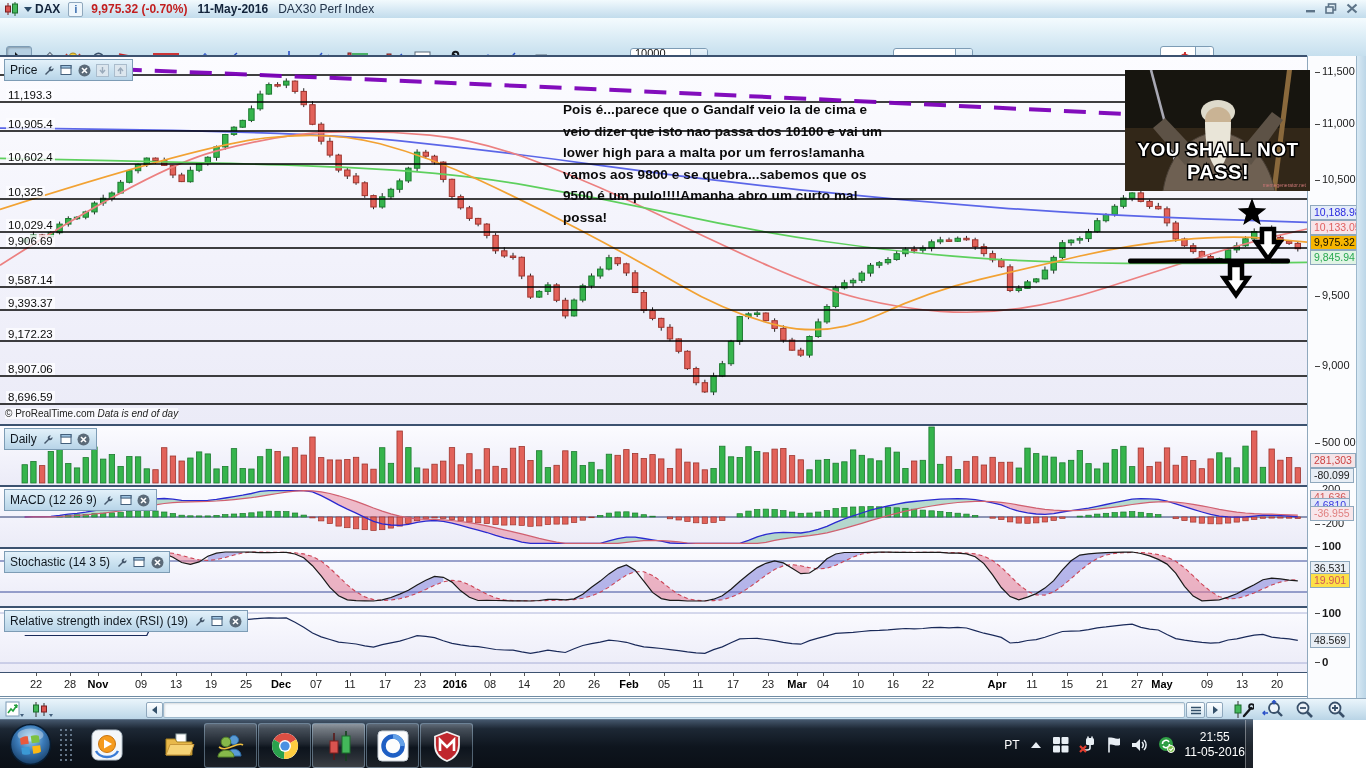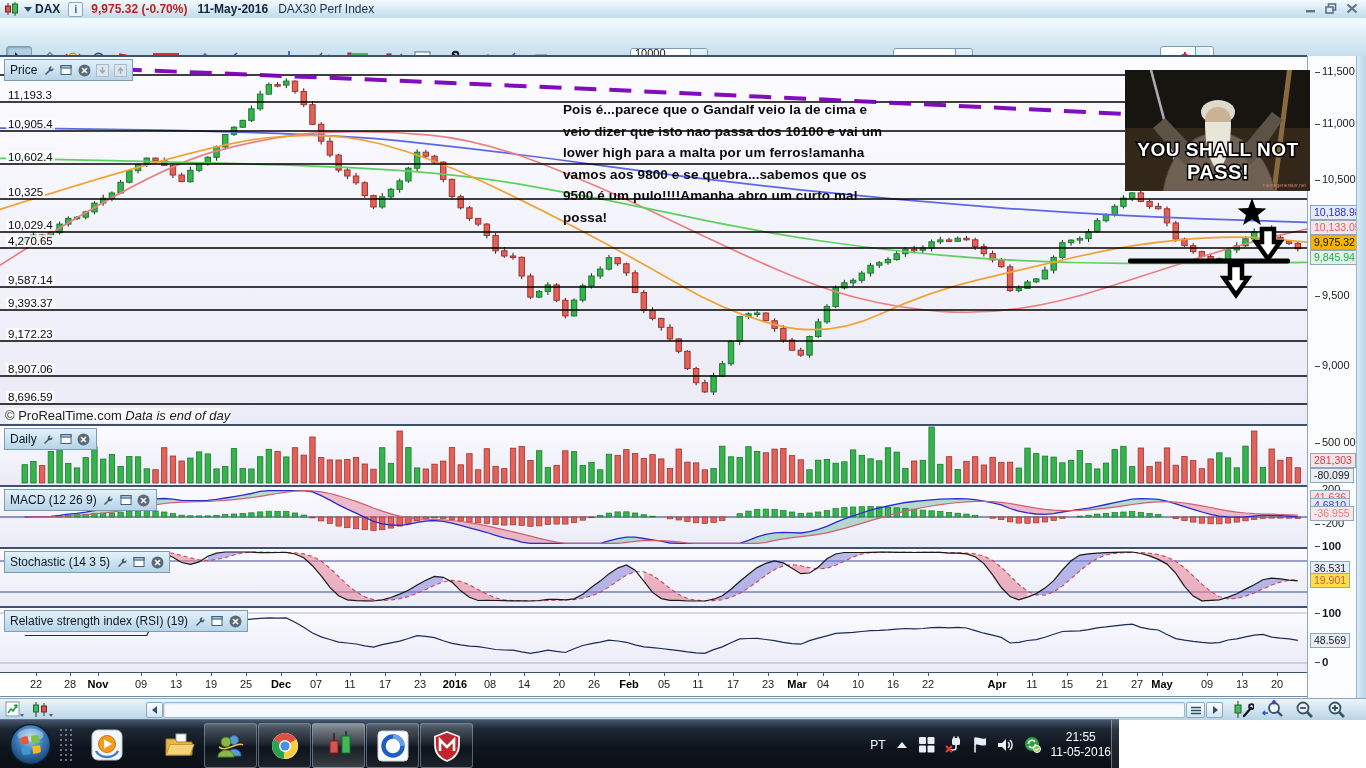--- a/index.html
+++ b/index.html
@@ -40,38 +40,38 @@
   .rtick{position:absolute;left:7px;font-size:11px;color:#1a1a1a;white-space:nowrap;}
   .rtick.bold{font-weight:bold;font-size:11.5px;}
   .rtick::before{content:"";display:inline-block;width:5px;height:1px;background:#444;vertical-align:middle;margin-right:2px;}
   .rbadge{position:absolute;left:2px;font-size:10.5px;padding:0 3px;border:1px solid #8fa8bd;
     background:#e8eef5;white-space:nowrap;line-height:13px;}
   .lvl{position:absolute;left:6px;font-size:11.5px;color:#0a0a0a;background:rgba(252,252,255,.8);
     padding:0 2px;white-space:nowrap;}
   .hdr{position:absolute;height:20px;background:linear-gradient(180deg,#e3f1fa 0%,#c8e0ef 60%,#b8d4e8 100%);
     border:1px solid #7d9cb5;display:flex;align-items:center;gap:4px;padding:0 5px;font-size:12px;color:#101820;z-index:8;}
   .hbtn{width:14px;height:14px;display:flex;align-items:center;justify-content:center;}
-  .copyright{position:absolute;left:5px;top:352px;font-size:13px;color:#222;z-index:7;background:rgba(252,252,255,.75);}
+  .copyright{position:absolute;left:5px;top:352px;font-size:10px;color:#222;z-index:7;background:rgba(252,252,255,.75);}
   .copyright i{font-style:italic;}
   #xaxis{left:0;top:672px;width:1307px;height:23px;background:#fff;border-top:1px solid #3c5270;border-bottom:1px solid #6e8ba3;}
   .xt{position:absolute;top:5px;width:34px;text-align:center;font-size:11px;color:#222;font-weight:500;}
   .xt.bold{font-weight:bold;color:#000;}
   .xm{position:absolute;top:0;width:1px;height:3px;background:#555;}
   #annotText{left:563px;top:99px;width:420px;z-index:6;font-weight:bold;font-size:13.5px;
     line-height:21.5px;color:#0a0a0a;letter-spacing:.1px;}
   #meme{left:1125px;top:70px;width:185px;height:121px;z-index:7;overflow:hidden;}
   
   #chartstatus{left:0;top:698px;width:1366px;height:21px;
     background:linear-gradient(180deg,#eaf5fb 0%,#cde2ef 60%,#b9d4e6 100%);border-top:1px solid #8fa8bd;}
   .scrtrack{position:absolute;left:163px;top:3px;width:1020px;height:14px;background:#f6fafd;
     border:1px solid #9db8cc;border-radius:2px;box-shadow:inset 1px 1px 2px rgba(0,0,0,.12);}
   .sqbtn{position:absolute;top:3px;width:15px;height:14px;background:linear-gradient(180deg,#fdfeff,#d4e6f2);
     border:1px solid #8fa8bd;border-radius:2px;display:flex;align-items:center;justify-content:center;}
   
-  #taskbar{left:0;top:719px;width:1119px;height:49px;
+  #taskbar{left:0;top:719px;width:1253px;height:49px;
     background:linear-gradient(180deg,#44566b 0%,#1d2835 18%,#0e151e 55%,#0a0f16 100%);
     border-top:1px solid #5d7288;}
   .tkbtn{position:absolute;top:3px;width:51px;height:43px;border:1px solid rgba(160,190,215,.45);border-radius:3px;
     background:linear-gradient(180deg,rgba(255,255,255,.22),rgba(255,255,255,.06) 45%,rgba(255,255,255,0) 55%,rgba(255,255,255,.08));
     display:flex;align-items:center;justify-content:center;}
   .tkbtn.active{background:linear-gradient(180deg,rgba(255,255,255,.45),rgba(255,255,255,.18) 45%,rgba(255,255,255,.05) 55%,rgba(255,255,255,.2));}
   .tkplain{position:absolute;top:3px;width:46px;height:43px;display:flex;align-items:center;justify-content:center;}
   #tray{position:absolute;right:8px;top:0;height:49px;display:flex;align-items:center;gap:10px;color:#fff;}
   #clock{font-size:12px;color:#fff;text-align:center;line-height:15px;white-space:nowrap;}
   #showdesk{position:absolute;right:0;top:0;width:7px;height:49px;background:rgba(255,255,255,.07);
@@ -948,21 +948,21 @@
   <div id="levels" class="abs" style="left:0;top:56px;width:1307px;height:369px;pointer-events:none">
     <div class="copyright">
       <span>© ProRealTime.com</span>&nbsp;<i>Data is end of day</i>
     </div>
   <span class="lvl" style="top: 6px;">11,330.6</span>
       <span class="lvl" style="top: 33px;">11,193.3</span>
       <span class="lvl" style="top: 62px;">10,905.4</span>
       <span class="lvl" style="top: 95px;">10,602.4</span>
       <span class="lvl" style="top: 130px;">10,325</span>
       <span class="lvl" style="top: 163px;">10,029.4</span>
-      <span class="lvl" style="top: 179px;">4,270.65</span>
+      <span class="lvl" style="top: 179px;">9,906.69</span>
       <span class="lvl" style="top: 218px;">9,587.14</span>
       <span class="lvl" style="top: 241px;">9,393.37</span>
       <span class="lvl" style="top: 272px;">9,172.23</span>
       <span class="lvl" style="top: 307px;">8,907.06</span>
       <span class="lvl" style="top: 335px;">8,696.59</span>
     </div>
 
   <div class="abs sep" style="top:55px"></div>
   <div class="abs sep" style="top:424px"></div>
   <div class="abs sep" style="top:485px"></div>

